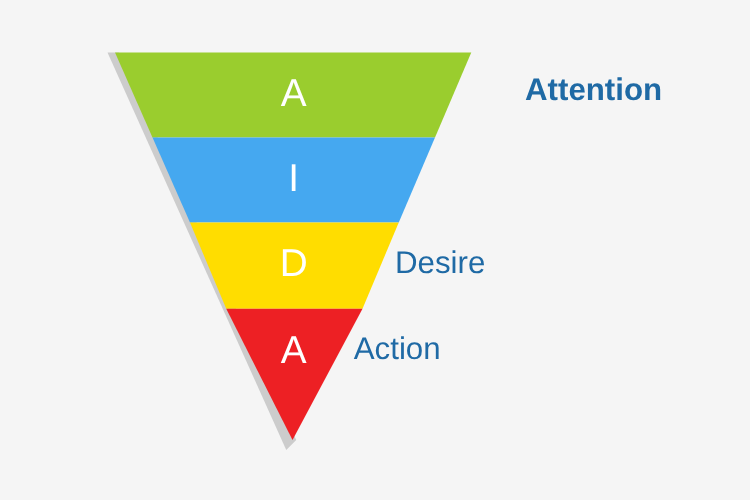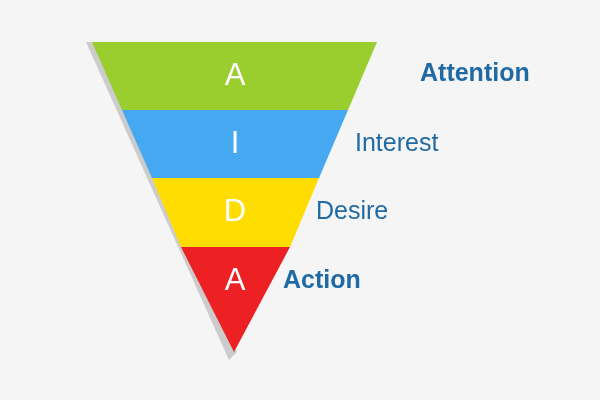--- a/index.html
+++ b/index.html
@@ -41,21 +41,21 @@
     color: #1F6AA5;
     font-size: 25px;
     font-weight: bold;
     white-space: nowrap;
     line-height: 1;
     letter-spacing: 0px;
   }
   .label-attention { left: 392px; top: 60px; margin-left: 28px; }
   .label-interest  { left: 355px; top: 130px; font-weight: normal; }
   .label-desire    { left: 316px; top: 198px; font-weight: normal; }
-  .label-action    { left: 283px; top: 267px; font-weight: bold; }
+  .label-action    { left: 283px; top: 267px; font-weight: normal; }
 </style>
 </head>
 <body>
 
 <div id="diagram-root">
 
   <svg id="funnel-svg" viewBox="0 0 600 400">
 
     <polygon points="86,42 229,360 237,352 95,42" fill="#cccccc"></polygon>
 
@@ -68,19 +68,18 @@
     <polygon points="181,247 290,247 234,352" fill="#ED2024"></polygon>
 
     <text class="stage-letter" x="235" y="77" font-size="31">A</text>
     <text class="stage-letter" x="235" y="145" font-size="31">I</text>
     <text class="stage-letter" x="235" y="213" font-size="31">D</text>
     <text class="stage-letter" x="235" y="282" font-size="31">A</text>
   </svg>
 
   <div class="stage-label label-attention">Attention</div>
 
-  <div class="stage-label label-interest">Interest</div>
 
   <div class="stage-label label-desire">Desire</div>
 
   <div class="stage-label label-action">Action</div>
 
 </div>
 
 </body></html>

